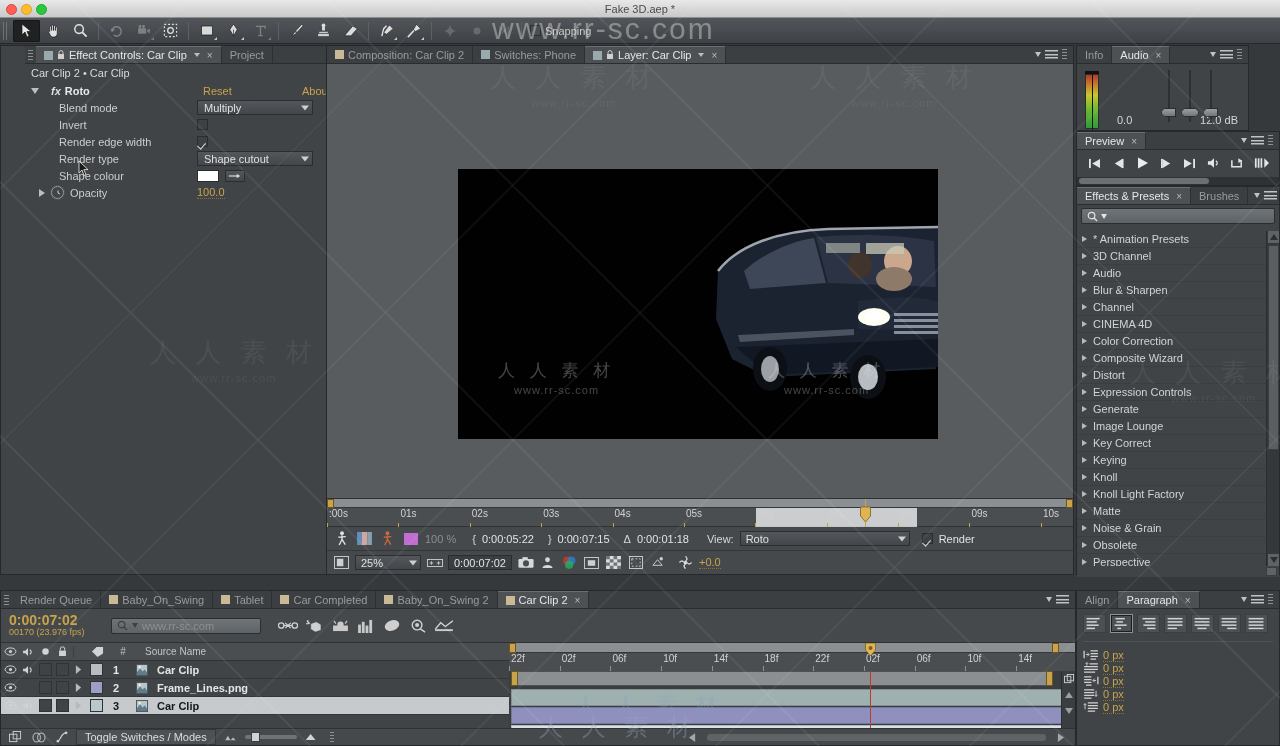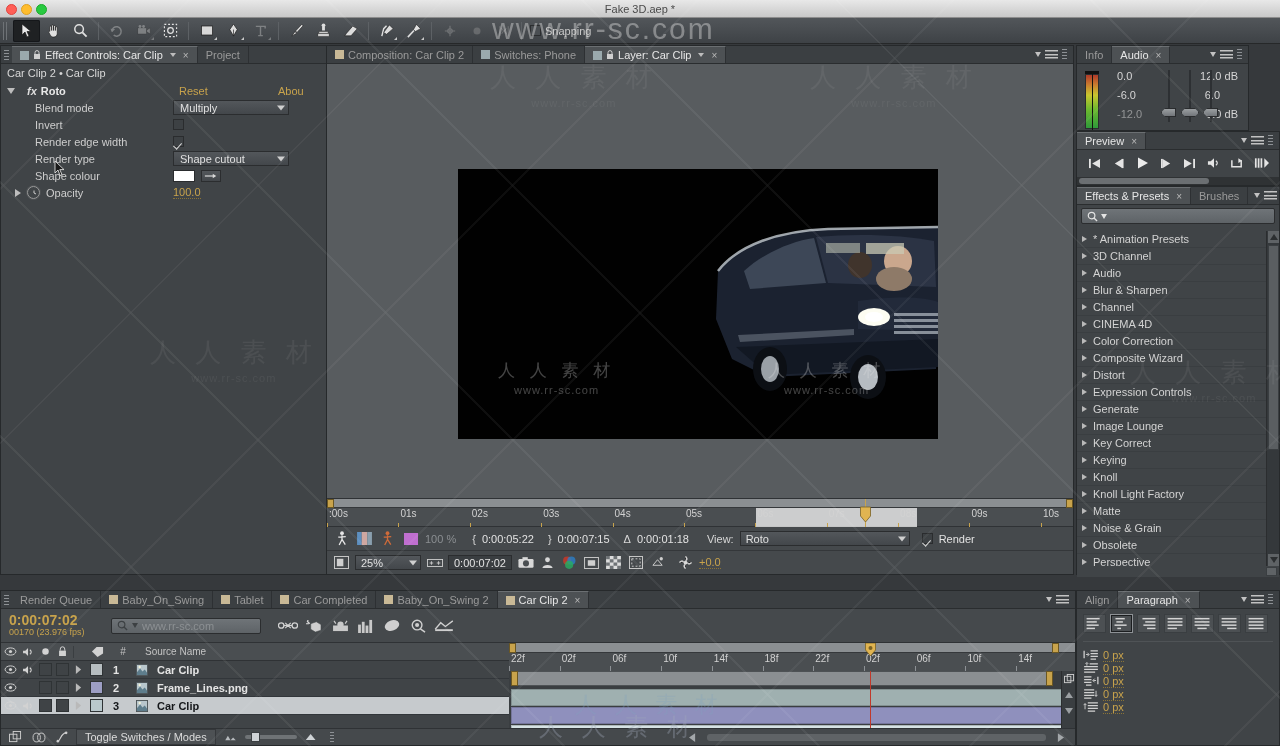--- a/index.html
+++ b/index.html
@@ -74,21 +74,21 @@
   .tab .carat{width:0;height:0;border-left:3px solid transparent;border-right:3px solid transparent;border-top:4px solid #bdbdbd;margin-left:3px;}
   .panelmenu{margin-left:auto;display:flex;align-items:center;gap:4px;padding:0 6px;}
   .hamb{width:13px;height:9px;background:
     linear-gradient(#c2c2c2,#c2c2c2) 0 0/13px 1.5px no-repeat,
     linear-gradient(#c2c2c2,#c2c2c2) 0 3.5px/13px 1.5px no-repeat,
     linear-gradient(#c2c2c2,#c2c2c2) 0 7px/13px 1.5px no-repeat;}
   .hamb-tri{width:0;height:0;border-left:3.5px solid transparent;border-right:3.5px solid transparent;border-top:5px solid #c2c2c2;}
   .grip{width:5px;height:11px;background:repeating-linear-gradient(#8d9195 0 1px,transparent 1px 3px);}
 
   
-  #effectCtl{left:0;top:45px;width:368px;height:530px;}
+  #effectCtl{left:0;top:45px;width:368px;height:530px;padding-left:24px;}
   #ecBody{position:relative;height:calc(100% - 18px);background:#404447;}
   .ec-header{height:18px;display:flex;align-items:center;padding-left:6px;font-size:11px;color:#d8d8d8;}
   .ec-row{height:17px;display:flex;align-items:center;font-size:11px;position:relative;}
   .ec-name{width:172px;padding-left:34px;color:#cdcdcd;white-space:nowrap;}
   .fxline{display:flex;align-items:center;height:17px;font-size:11px;padding-left:6px;}
   .tri{width:0;height:0;border-top:4px solid transparent;border-bottom:4px solid transparent;border-left:6px solid #bdbdbd;}
   .tri.down{border-left:4px solid transparent;border-right:4px solid transparent;border-top:6px solid #bdbdbd;border-bottom:0;}
   .fxbadge{font-style:italic;font-weight:bold;color:#ddd;margin:0 4px 0 6px;font-size:11px;}
   .lnk{color:#c8a34c;font-size:11px;}
   .dd{width:116px;height:15px;background:linear-gradient(#53575b,#43474b);border:1px solid #2b2d2f;
@@ -131,21 +131,21 @@
   .cbtn{width:17px;height:17px;display:flex;align-items:center;justify-content:center;}
 
   
   #infoPanel{left:1076px;top:45px;width:173px;height:86px;}
   #audioBody{height:calc(100% - 18px);position:relative;background:#404447;}
   .meterbar{position:absolute;left:8px;top:10px;width:14px;height:55px;
     background:linear-gradient(to top,#2f9a3a 0%,#6db92f 35%,#c9c62f 62%,#c97b2f 82%,#b03a2a 100%);border:1px solid #2a2c2e;}
   .meterwhite{position:absolute;left:8px;top:7px;width:14px;height:3px;background:#111;}
   .slider-track{position:absolute;width:2px;background:#2d3033;}
   .slider-knob{position:absolute;width:15px;height:9px;background:linear-gradient(#9a9ea1,#72767a);border:1px solid #2a2c2e;}
-  .dbtxt{position:absolute;font-size:11px;color:#d5d5d5;}
+  .dbtxt{position:absolute;font-size:11px;color:#d5d5d5;margin-top:44px;}
 
   #previewPanel{left:1076px;top:131px;width:204px;height:55px;}
   #previewBody{height:calc(100% - 18px);background:#404447;position:relative;}
   .prow{display:flex;align-items:center;justify-content:space-around;height:26px;padding:0 6px;}
   .pbtn{width:18px;height:18px;display:flex;align-items:center;justify-content:center;}
   .prev-scroll{position:absolute;left:0;bottom:0;height:8px;width:100%;background:#2f3234;}
   .prev-thumb{position:absolute;left:2px;top:1px;height:6px;width:130px;background:#6b6f72;border-radius:3px;}
 
   #fxPanel{left:1076px;top:186px;width:204px;height:389px;}
   #fxBody{height:calc(100% - 18px);background:#404447;position:relative;}

